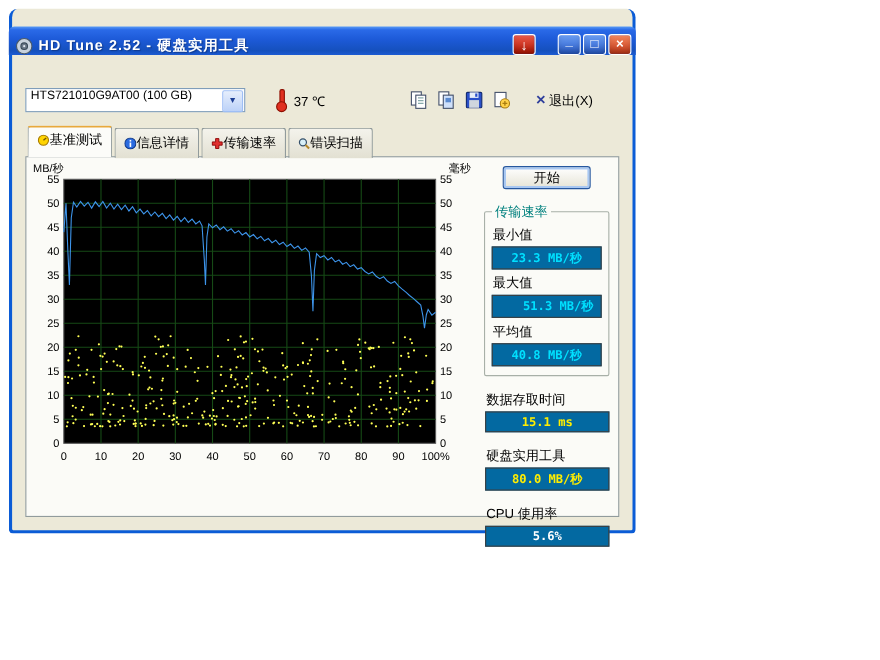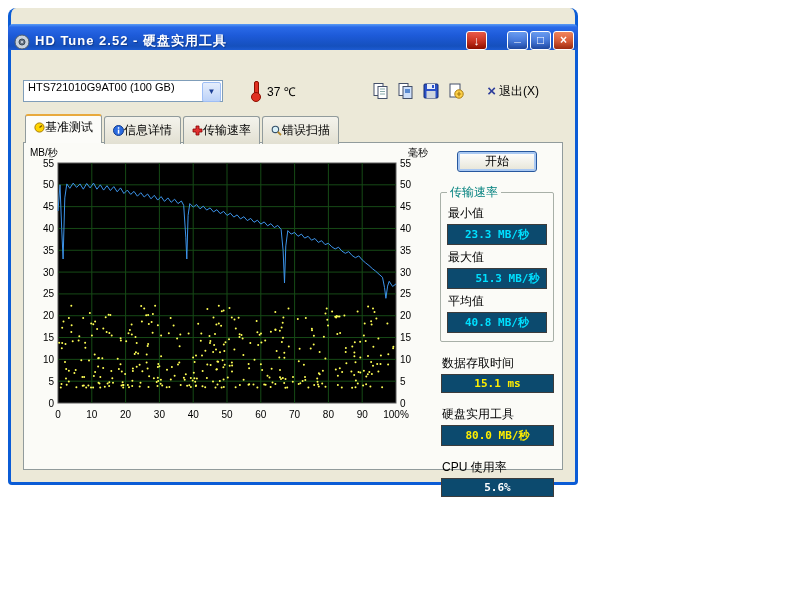--- a/index.html
+++ b/index.html
@@ -66,21 +66,21 @@
 
   .start-btn{width:80px;height:24px;margin:4px auto 2px;font-size:12px;color:#000;
              background:linear-gradient(#ffffff,#e6e4d6);border:1px solid #26579e;
              border-radius:3px;box-shadow:inset 0 0 0 2px #a9c8f2;cursor:default}
 
   fieldset.group{margin:10px 2px 0;border:1px solid #a8b0a8;border-radius:2px;
                  padding:0 6px 8px;min-width:0}
   fieldset.group legend{color:#00807e;font-size:12px;padding:0 3px}
   .res-row{margin-top:4px}
   .res-label{font-size:12px;color:#000;margin:2px 0 2px 1px;white-space:nowrap}
-  .res-value{background:#0c4a6e;border:1px solid #3c3c3c;text-align:center;padding:2px 0;
+  .res-value{background:#0369a1;border:1px solid #3c3c3c;text-align:center;padding:2px 0;
              font-family:"DejaVu Sans Mono",monospace;font-size:11px;font-weight:bold;
              white-space:nowrap}
   .extra{margin:11px 2px 0 3px}
 </style>
 </head>
 <body>
 
 <div class="window">
 
   <div class="titlebar">

